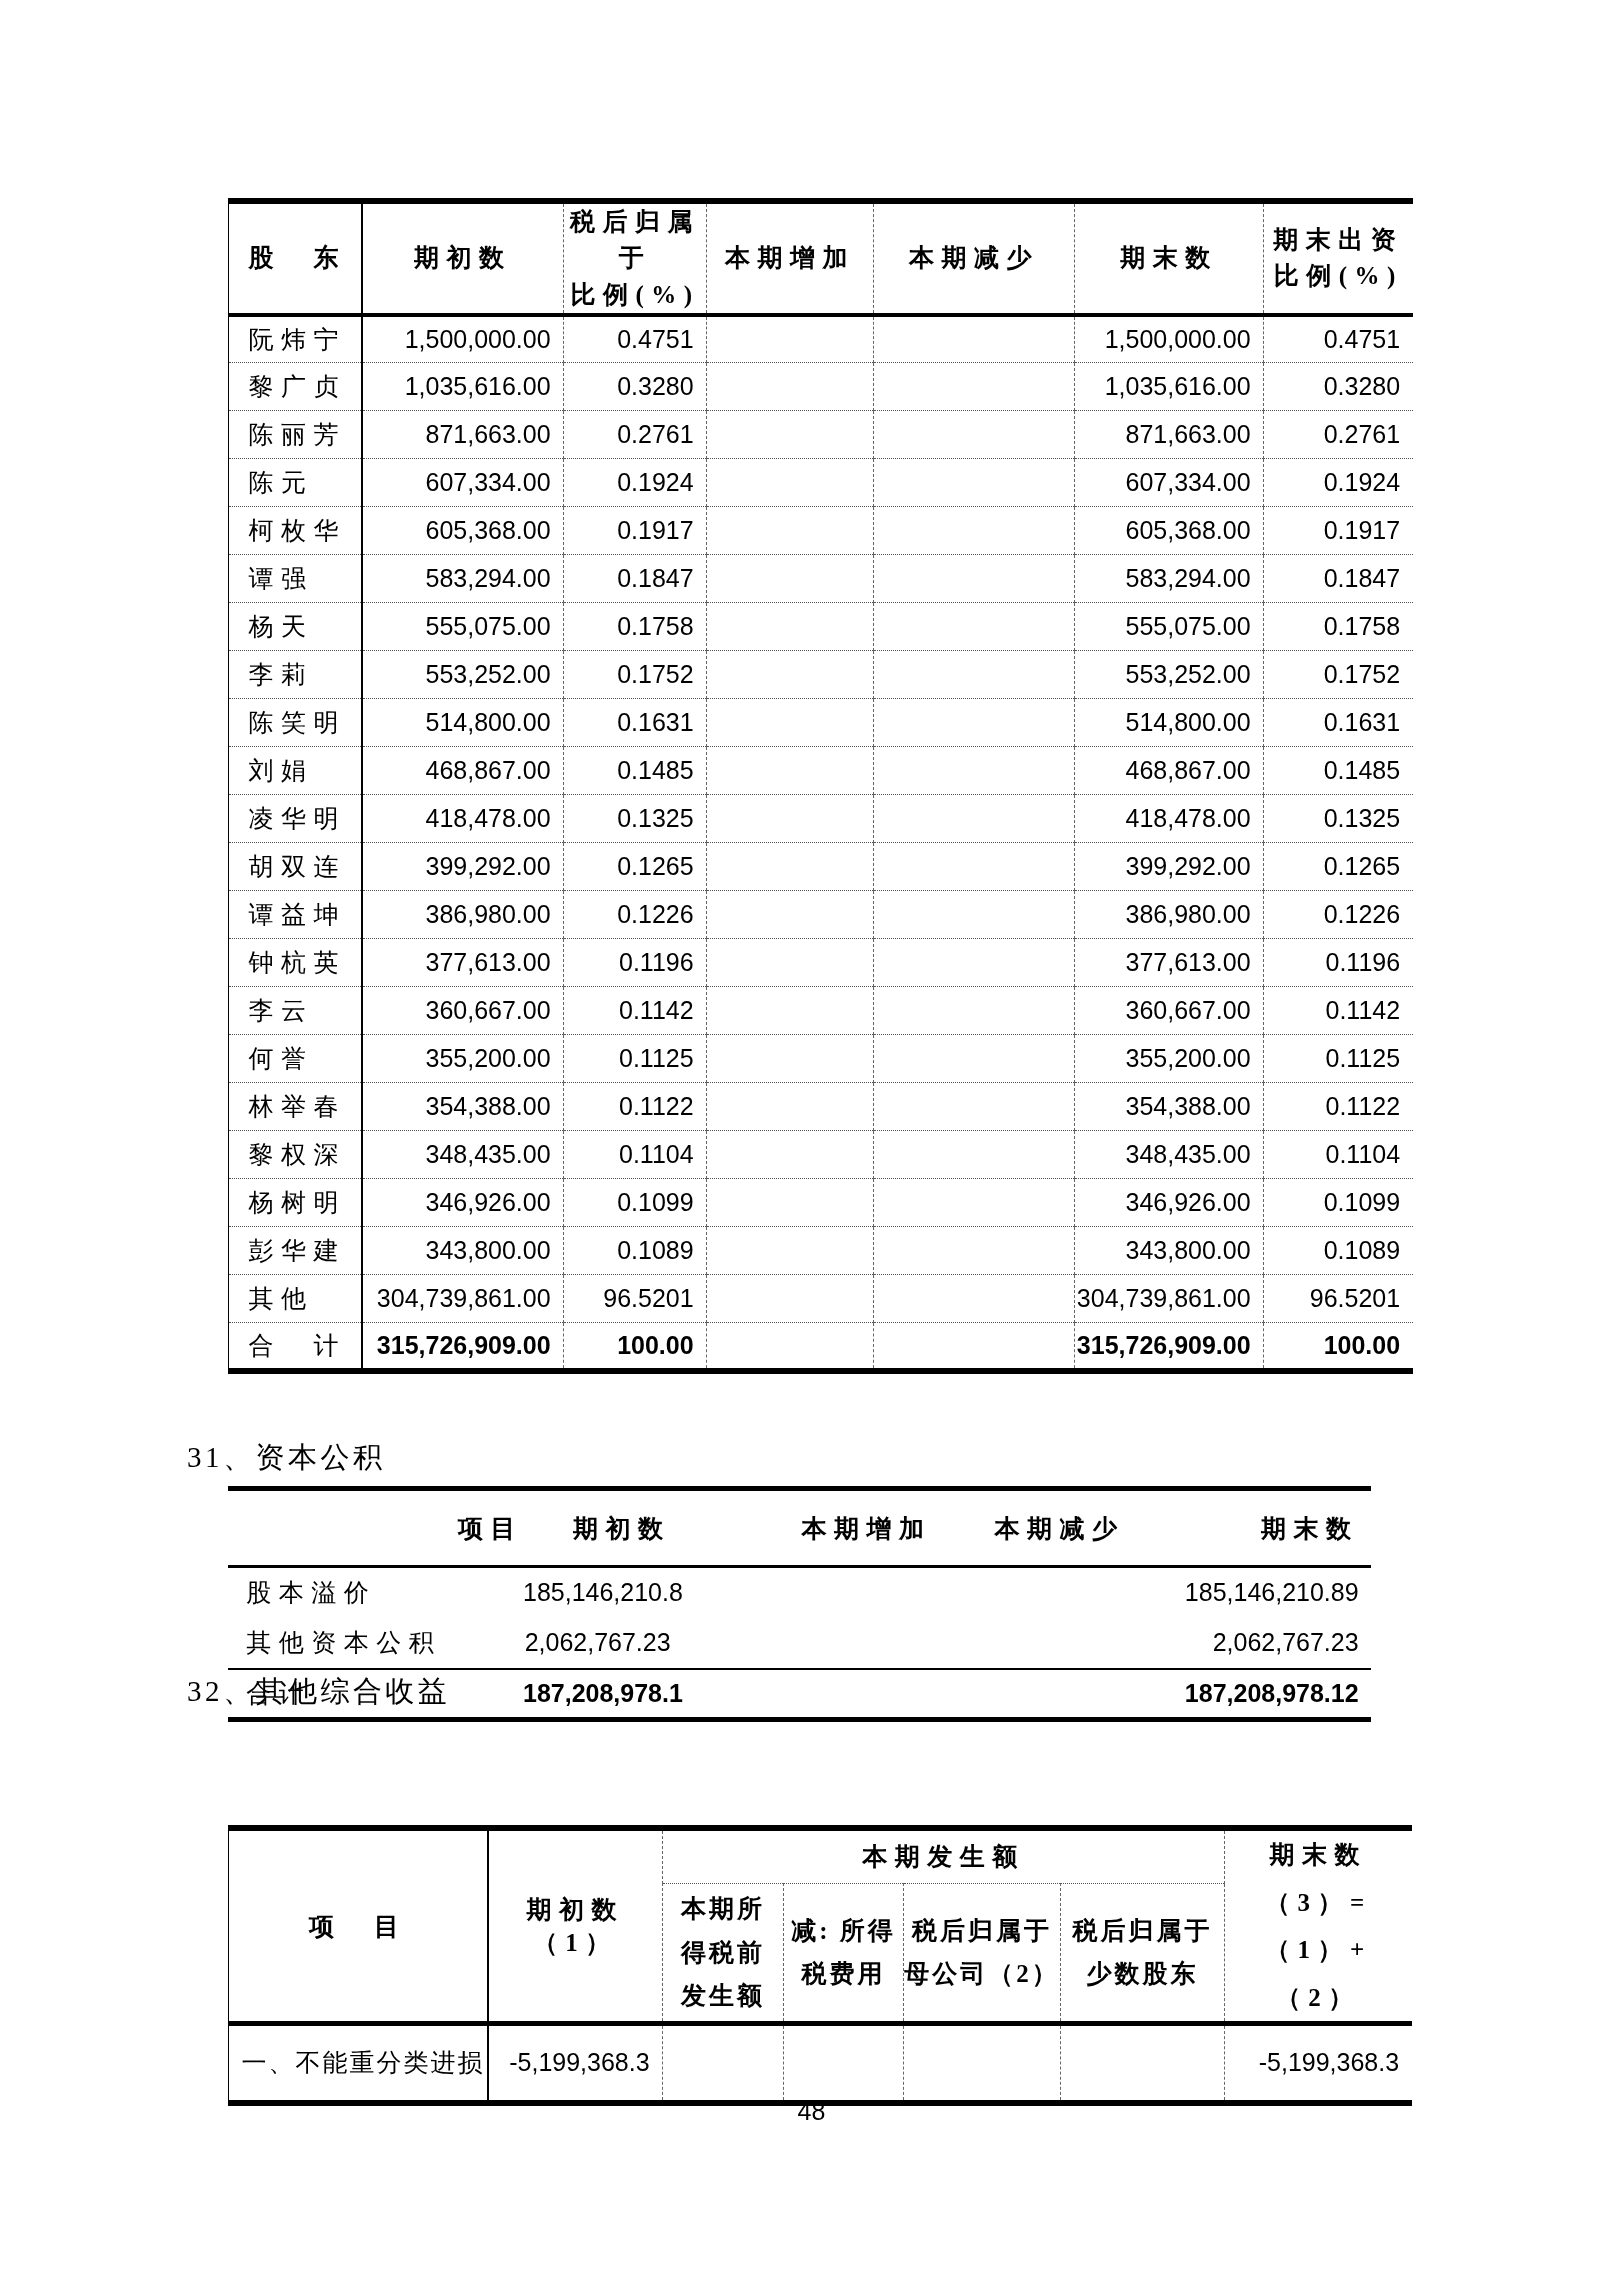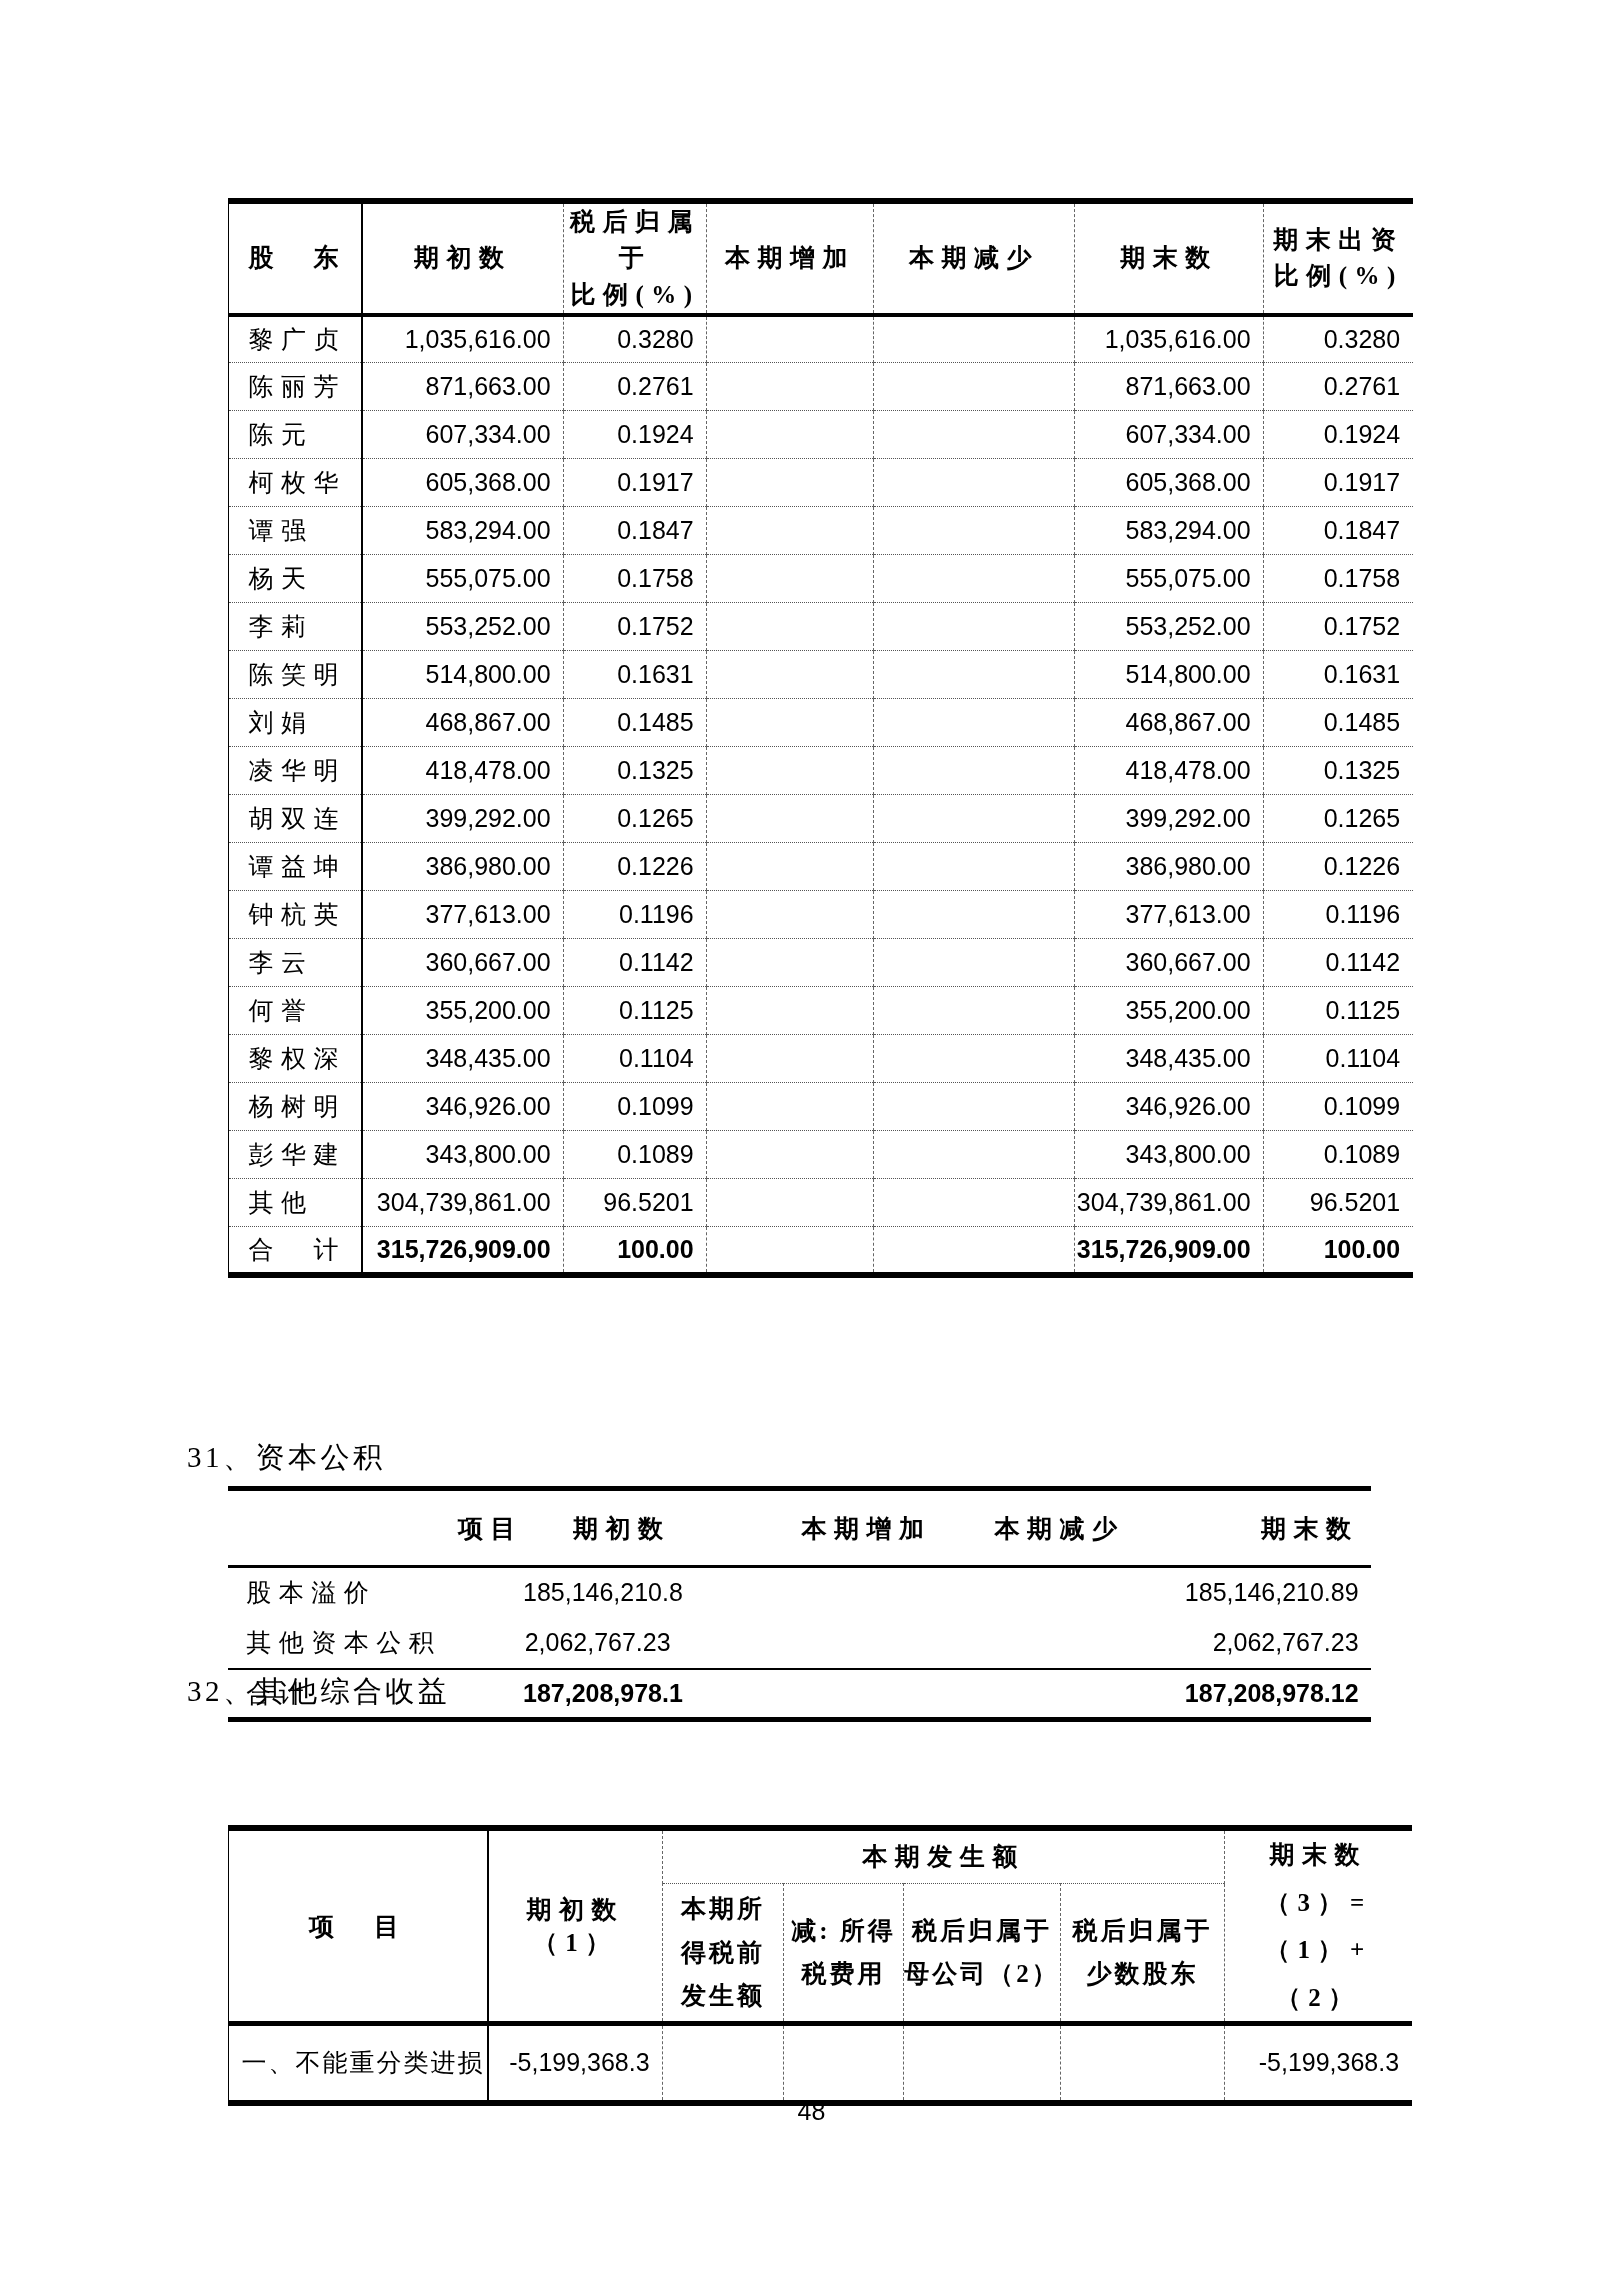--- a/index.html
+++ b/index.html
@@ -83,20 +83,29 @@
 比例(%)</th>
         <th class="c3 cjk">本期增加</th>
         <th class="c4 cjk">本期减少</th>
         <th class="c5 cjk">期末数</th>
         <th class="c6 cjk">期末出资
 比例(%)</th>
       </tr>
     </thead>
     <tbody>
         <tr>
+          <td class="c0 cjk">阮炜宁</td>
+          <td class="c1 num">1,500,000.00</td>
+          <td class="c2 num">0.4751</td>
+          <td class="c3 num"></td>
+          <td class="c4 num"></td>
+          <td class="c5 num">1,500,000.00</td>
+          <td class="c6 num">0.4751</td>
+        </tr>
+        <tr>
           <td class="c0 cjk">黎广贞</td>
           <td class="c1 num">1,035,616.00</td>
           <td class="c2 num">0.3280</td>
           <td class="c3 num"></td>
           <td class="c4 num"></td>
           <td class="c5 num">1,035,616.00</td>
           <td class="c6 num">0.3280</td>
         </tr>
         <tr>
           <td class="c0 cjk">陈丽芳</td>
@@ -216,20 +225,29 @@
           <td class="c6 num">0.1142</td>
         </tr>
         <tr>
           <td class="c0 cjk">何誉</td>
           <td class="c1 num">355,200.00</td>
           <td class="c2 num">0.1125</td>
           <td class="c3 num"></td>
           <td class="c4 num"></td>
           <td class="c5 num">355,200.00</td>
           <td class="c6 num">0.1125</td>
+        </tr>
+        <tr>
+          <td class="c0 cjk">林举春</td>
+          <td class="c1 num">354,388.00</td>
+          <td class="c2 num">0.1122</td>
+          <td class="c3 num"></td>
+          <td class="c4 num"></td>
+          <td class="c5 num">354,388.00</td>
+          <td class="c6 num">0.1122</td>
         </tr>
         <tr>
           <td class="c0 cjk">黎权深</td>
           <td class="c1 num">348,435.00</td>
           <td class="c2 num">0.1104</td>
           <td class="c3 num"></td>
           <td class="c4 num"></td>
           <td class="c5 num">348,435.00</td>
           <td class="c6 num">0.1104</td>
         </tr>

